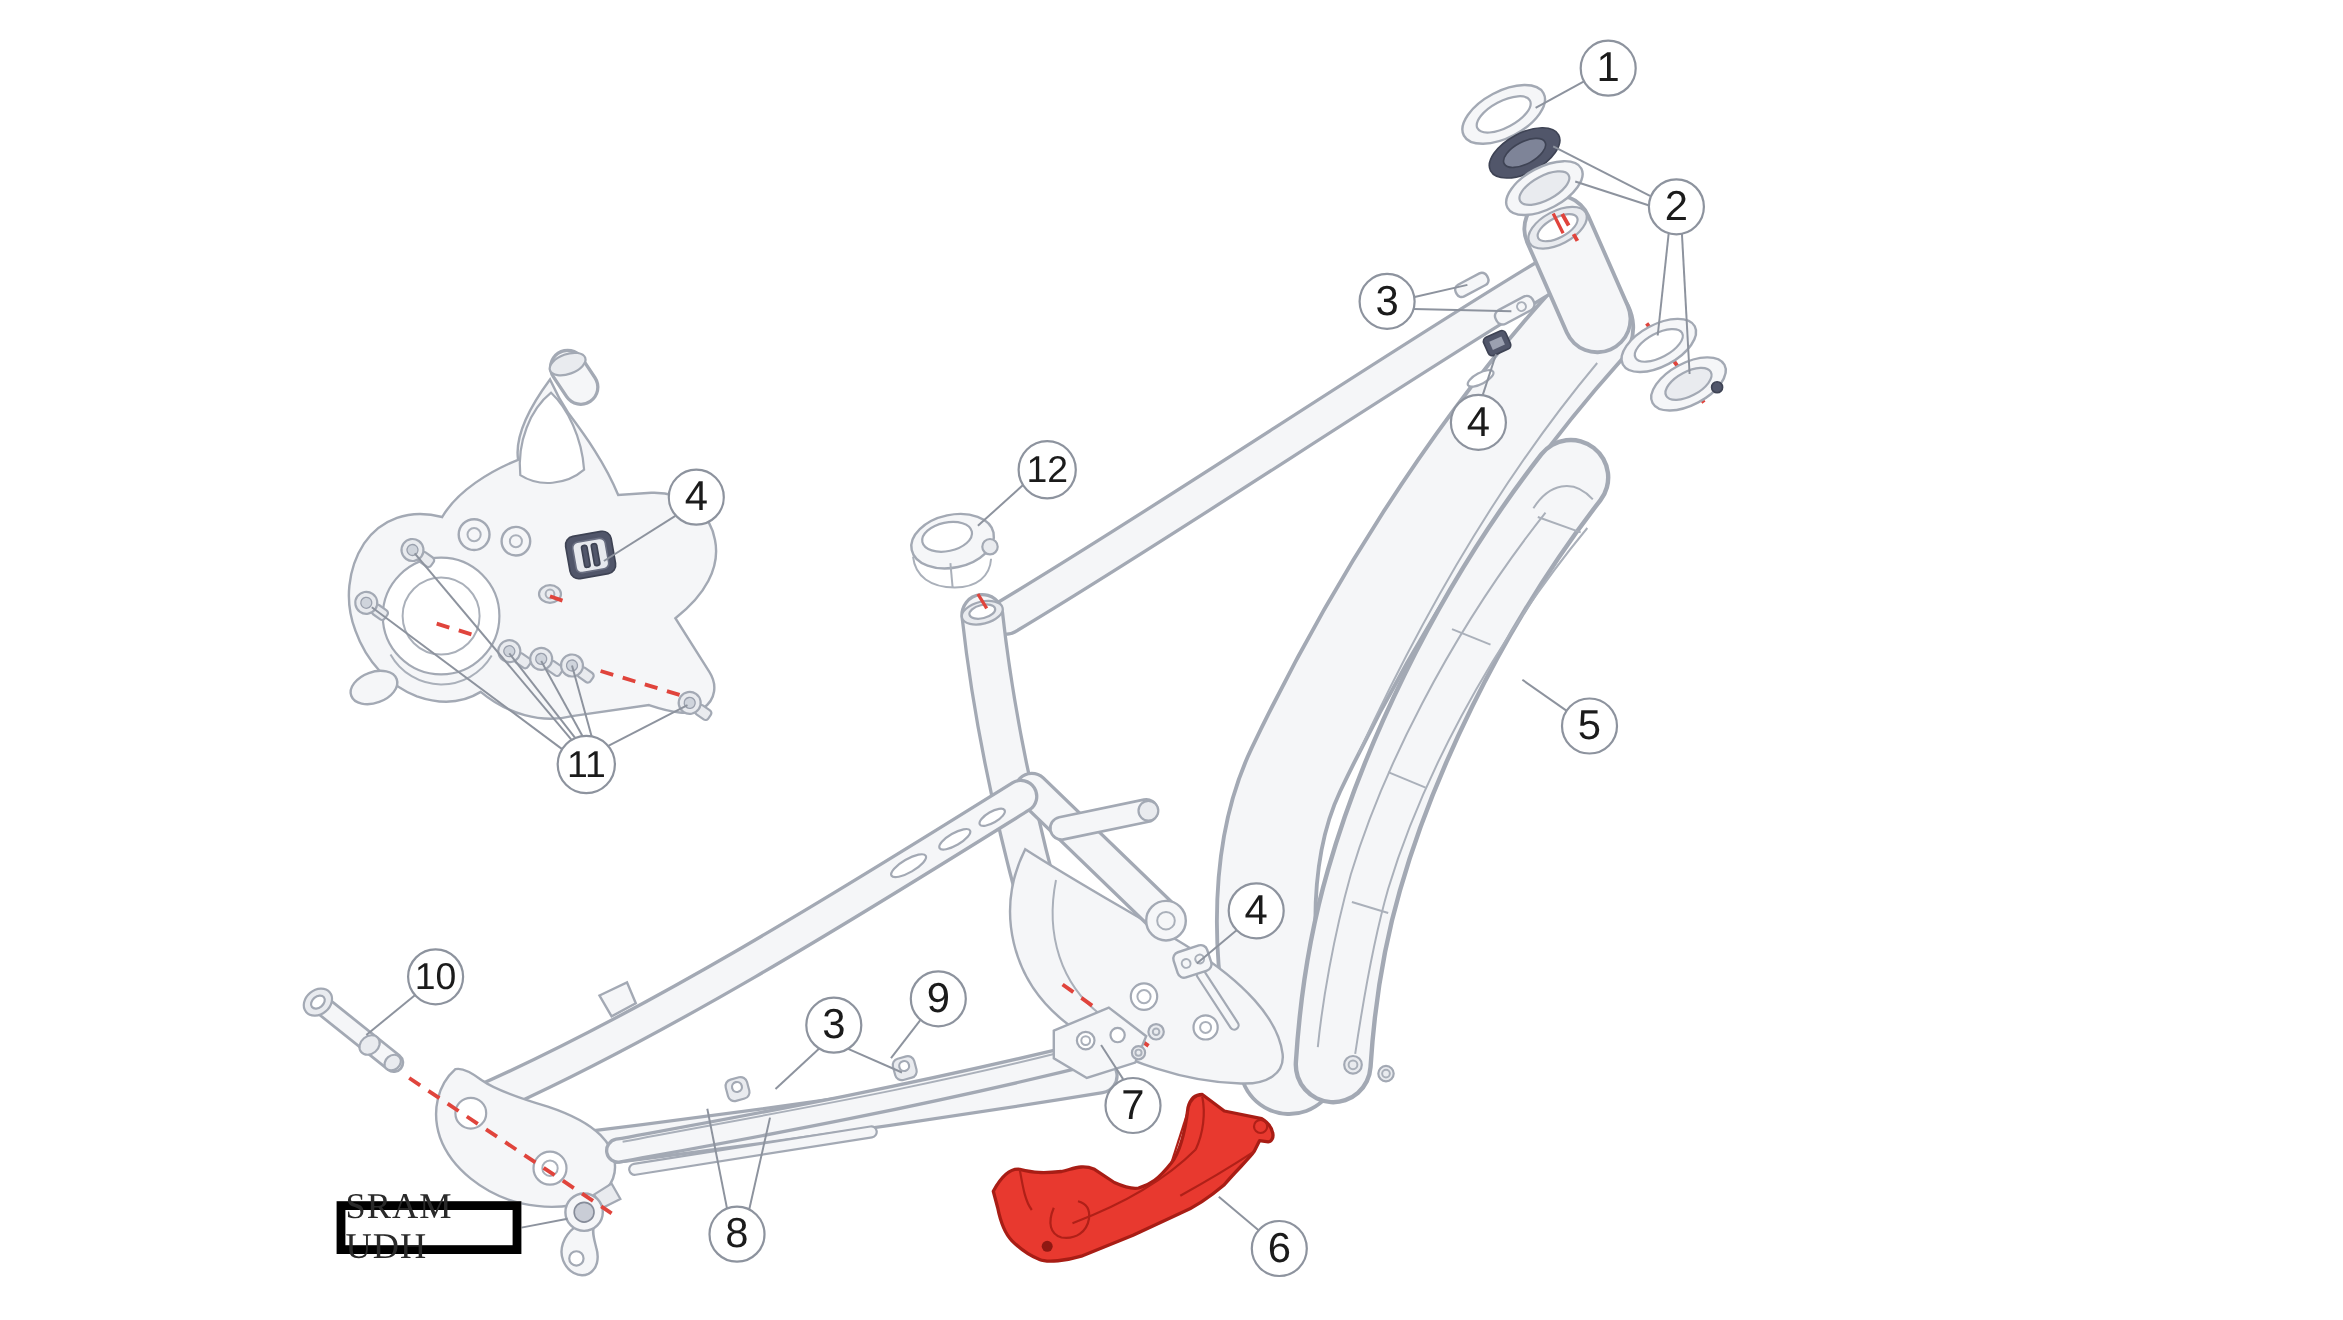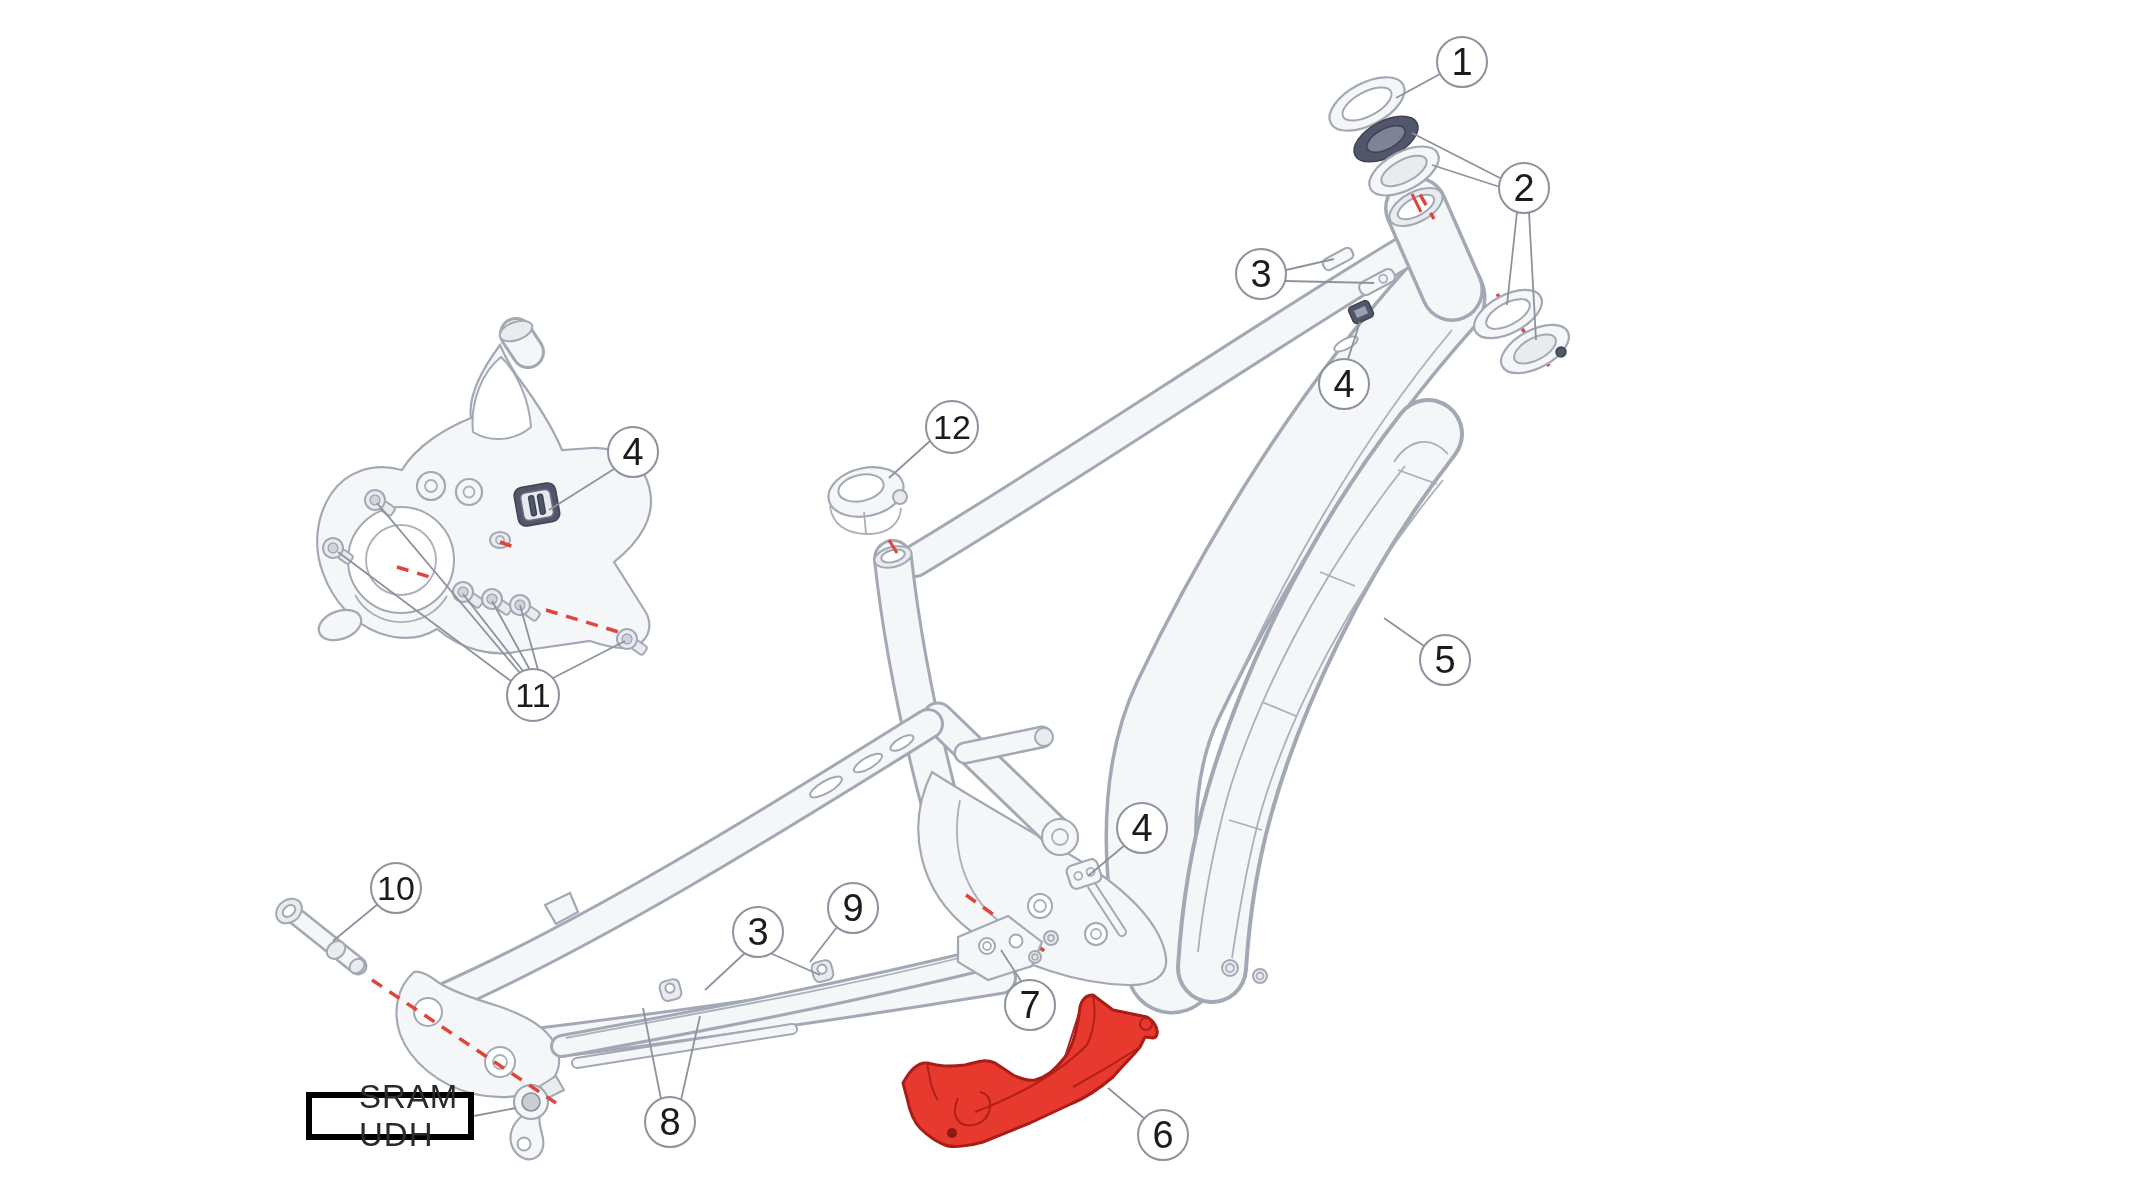--- a/index.html
+++ b/index.html
@@ -14,23 +14,23 @@
   .hole{fill:#ffffff;stroke:#a3a9b4;stroke-width:2;}
   .ln{fill:none;stroke:#aab0ba;stroke-width:1.8;}
   .dk{fill:#51566a;stroke:#3e4354;stroke-width:1.5;}
   .rd{fill:#e8392f;stroke:#a81d15;stroke-width:3;stroke-linejoin:round;}
   .rl{fill:none;stroke:#b02018;stroke-width:2;}
   .dash{fill:none;stroke:#e0443c;stroke-width:3.5;stroke-dasharray:12 9;}
   .redtick{fill:none;stroke:#e0443c;stroke-width:3;}
   .callout-circle{fill:#ffffff;stroke:#8d939e;stroke-width:2;}
   .callout-text{fill:#1b1b1b;font-family:"Liberation Sans",sans-serif;}
   .leader{fill:none;stroke:#8d939e;stroke-width:1.8;}
-  .sram-label{position:absolute;box-sizing:border-box;border:6px solid #000000;background:#ffffff;
+  .sram-label{position:absolute;box-sizing:border-box;border:8px solid #000000;background:#ffffff;
       color:#2a2a2a;display:flex;align-items:center;justify-content:center;
-      font-size:33px;letter-spacing:1px;font-family:Liberation Sans, sans-serif;padding-left:47px;}
+      font-size:33px;letter-spacing:1px;font-family:Liberation Serif, serif;}
 </style>
 </head>
 <body>
 
 <div class="stage">
 <svg id="art" width="2130" height="1200" viewBox="0 0 2130 1200" xmlns="http://www.w3.org/2000/svg">
 
   <g>
     <path class="tO" stroke-width="93" d="M1440,298 C1335,415 1245,560 1178,700 C1140,780 1146,898 1172,968"></path>
     <path class="tF" stroke-width="86" d="M1440,298 C1335,415 1245,560 1178,700 C1140,780 1146,898 1172,968"></path>

